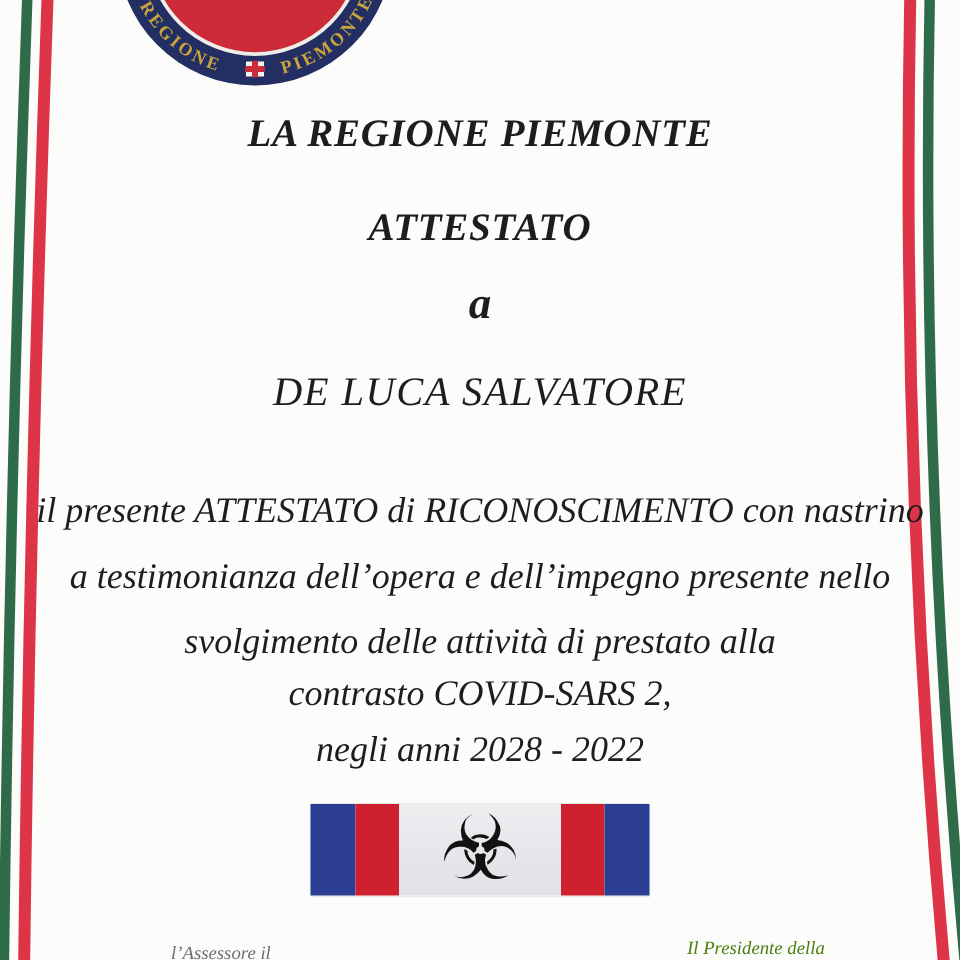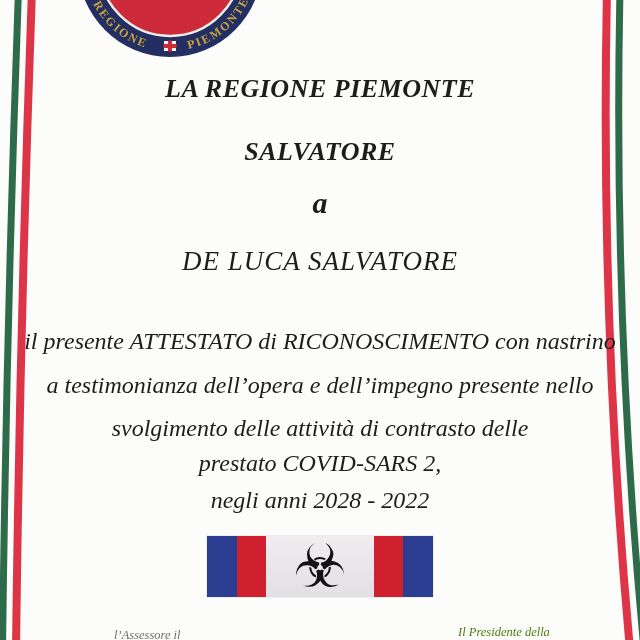--- a/index.html
+++ b/index.html
@@ -54,28 +54,28 @@
   <text class="sealtext"><textPath href="#sealArc" startOffset="28%">REGIONE</textPath></text>
   <text class="sealtext"><textPath href="#sealArc" startOffset="72%">PIEMONTE</textPath></text>
   <g>
     <rect x="88.5" y="40.5" width="13" height="11" fill="#f5f3ef" stroke="#232e63" stroke-width="1"></rect>
     <rect x="93" y="40.5" width="4" height="11" fill="#ce2b3a"></rect>
     <rect x="88.5" y="44" width="13" height="4" fill="#ce2b3a"></rect>
   </g>
 </svg>
 
 <div class="line h-title" style="top:76px">LA REGIONE PIEMONTE</div>
-<div class="line h-title" style="top:139px">SALVATORE</div>
+<div class="line h-title" style="top:139px">ATTESTATO</div>
 <div class="line h-prep" style="top:188px">a</div>
 <div class="line h-name" style="top:248px">DE LUCA SALVATORE</div>
 
 <div class="line body-line" style="top:329px">il presente ATTESTATO di RICONOSCIMENTO con nastrino</div>
 <div class="line body-line" style="top:373px">a testimonianza dell’opera e dell’impegno presente nello</div>
-<div class="line body-line" style="top:416px">svolgimento delle attività di contrasto delle</div>
-<div class="line body-line" style="top:451px">prestato COVID-SARS 2,</div>
+<div class="line body-line" style="top:416px">svolgimento delle attività di prestato alla</div>
+<div class="line body-line" style="top:451px">contrasto COVID-SARS 2,</div>
 <div class="line body-line" style="top:488px">negli anni 2028 - 2022</div>
 
 <div class="ribbon">
   <div class="rb-blue"></div>
   <div class="rb-red"></div>
   <div class="rb-center">
     <span class="biohazard">☣</span>
   </div>
   <div class="rb-red"></div>
   <div class="rb-blue"></div>

